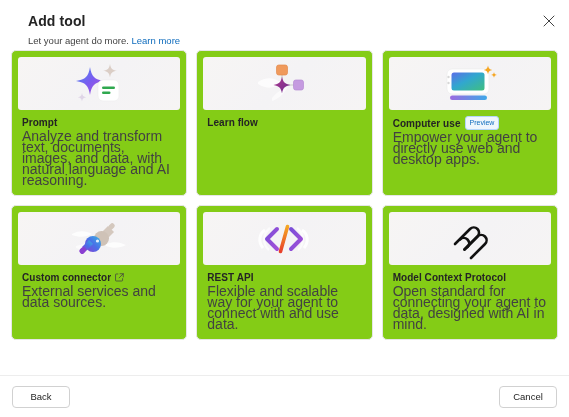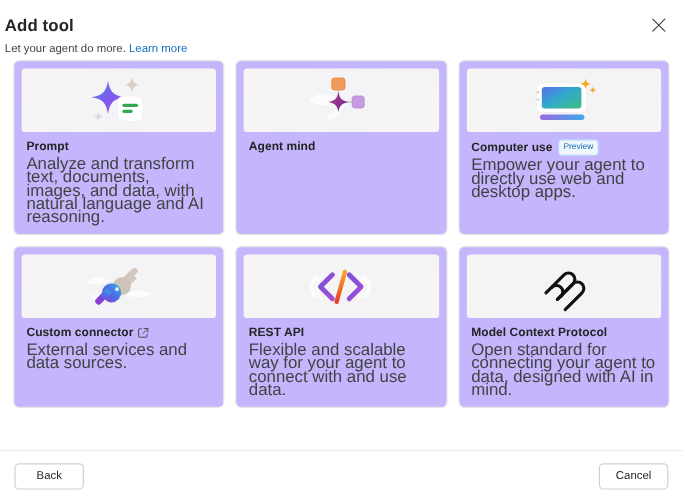--- a/index.html
+++ b/index.html
@@ -14,21 +14,21 @@
     color: #242424;
     -webkit-font-smoothing: antialiased;
     position: relative;
   }
 
   
   .dialog-header {
     position: absolute;
     left: 0; top: 0;
     width: 569px;
-    padding: 12px 12px 0 4px;
+    padding: 12px 12px 0 28px;
   }
   .dialog-title {
     font-size: 14px;
     font-weight: bold;
     line-height: 18px;
     color: #242424;
     letter-spacing: 0.1px;
   }
   .dialog-subtitle {
     font-size: 9.5px;
@@ -60,21 +60,21 @@
   .card-grid {
     position: absolute;
     left: 11px;
     top: 50px;
     width: 547px;
     display: grid;
     grid-template-columns: repeat(3, 1fr);
     gap: 9px 9px;
   }
   .tool-card {
-    background: #c4b5fd;
+    background: #84cc16;
     border: 1px solid #e6e6e6;
     border-radius: 5px;
     padding: 6px 6px 9px 6px;
     cursor: pointer;
     display: flex;
     flex-direction: column;
     min-height: 100px;
   }
 
   .card-art {
@@ -219,21 +219,21 @@
         <rect x="24.5" y="5" width="11" height="10" rx="2.2" fill="#f09a5c" stroke="#e2894c" stroke-width="0.7"></rect>
 
         <path d="M30 16.5 C31 22.2 32.8 24 38.5 25 C32.8 26 31 27.8 30 33.5 C29 27.8 27.2 26 21.5 25 C27.2 24 29 22.2 30 16.5 Z" fill="url(#diaGrad)"></path>
 
         <rect x="41.5" y="20" width="10" height="10" rx="2.2" fill="#c59ae0" stroke="#b48ad2" stroke-width="0.7"></rect>
       </svg>
       </span>
     </div>
     <div class="card-body">
       <div class="card-title-row">
-        <span class="card-title">Agent mind</span>
+        <span class="card-title">Learn flow</span>
       </div>
     </div>
   </div>
 
   <div class="tool-card">
     <div class="card-art">
       <span>
       <svg width="72" height="46" viewBox="0 0 72 46" fill="none">
         <defs>
           <linearGradient id="screenGrad" x1="0" y1="0" x2="1" y2="1">

